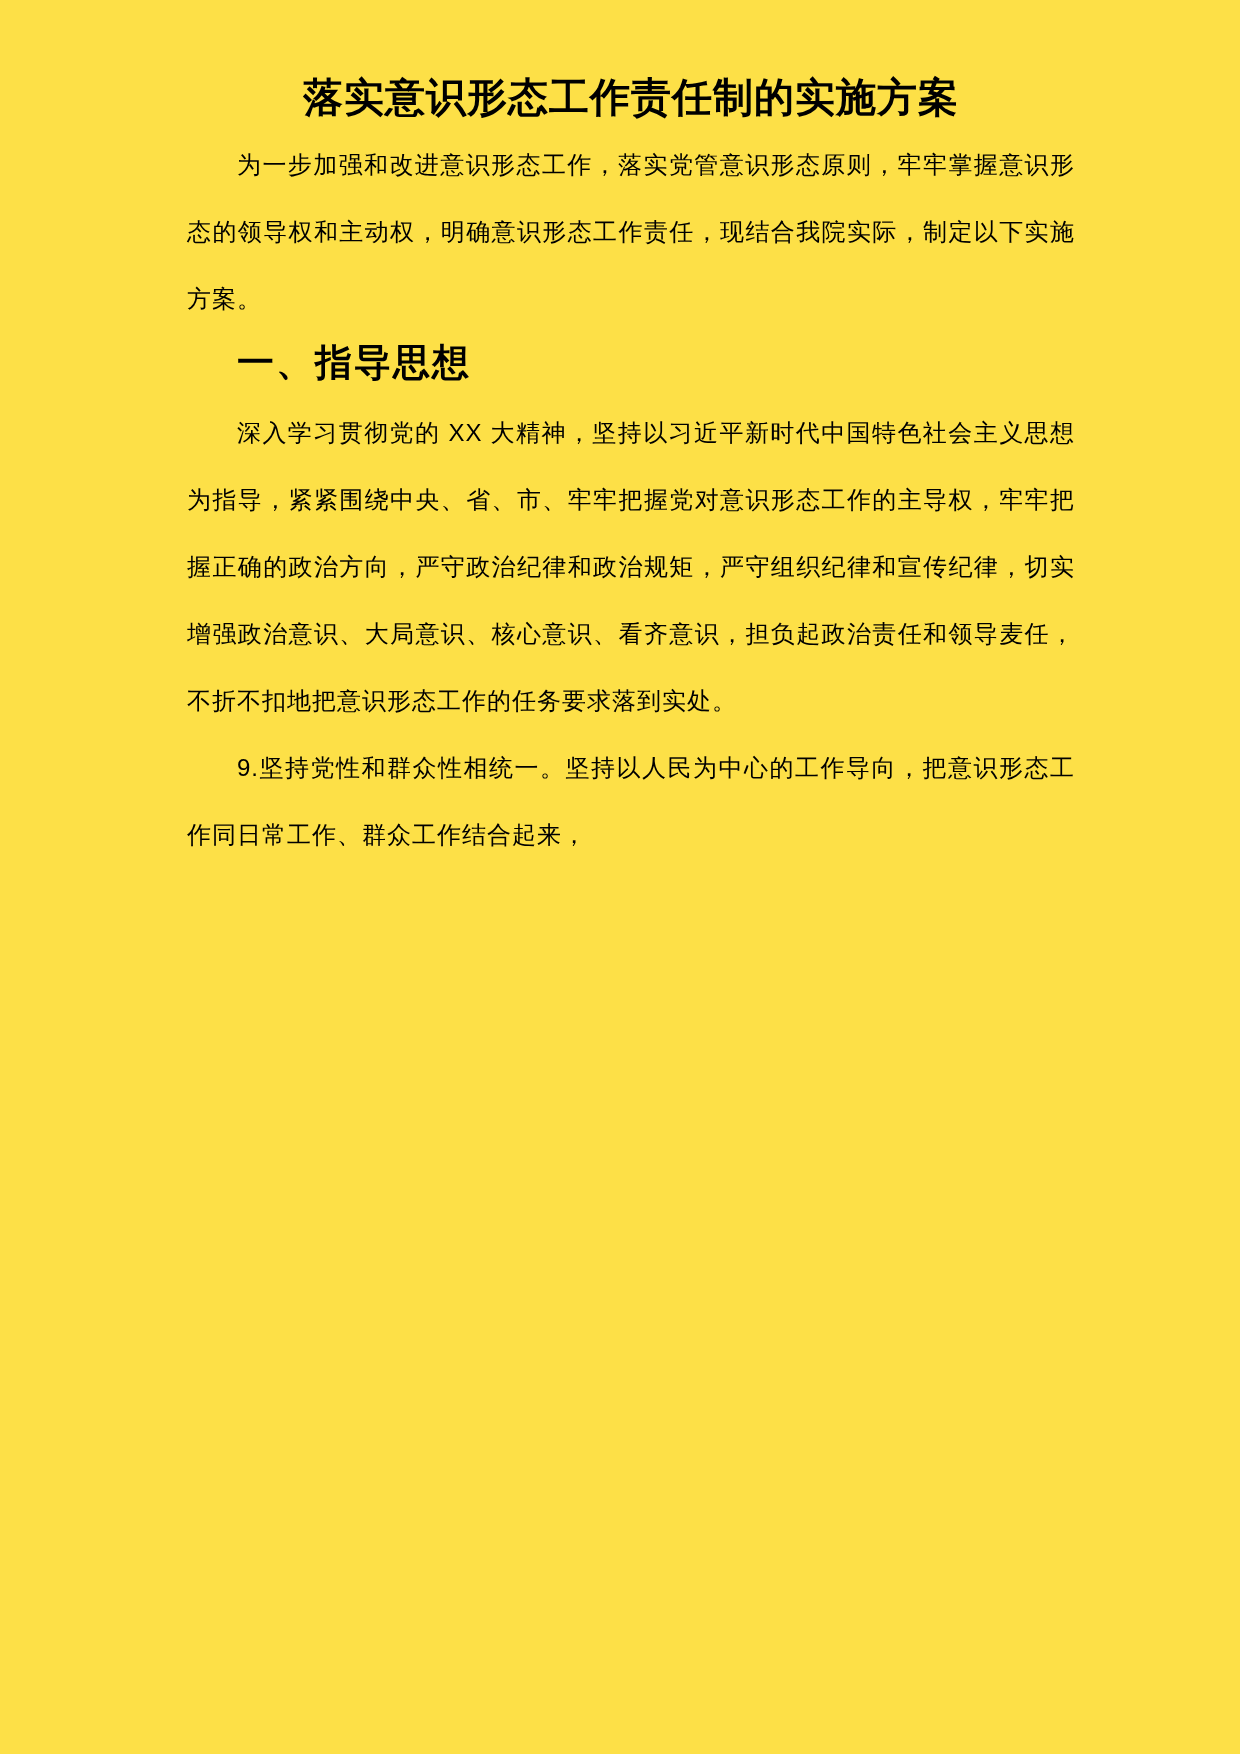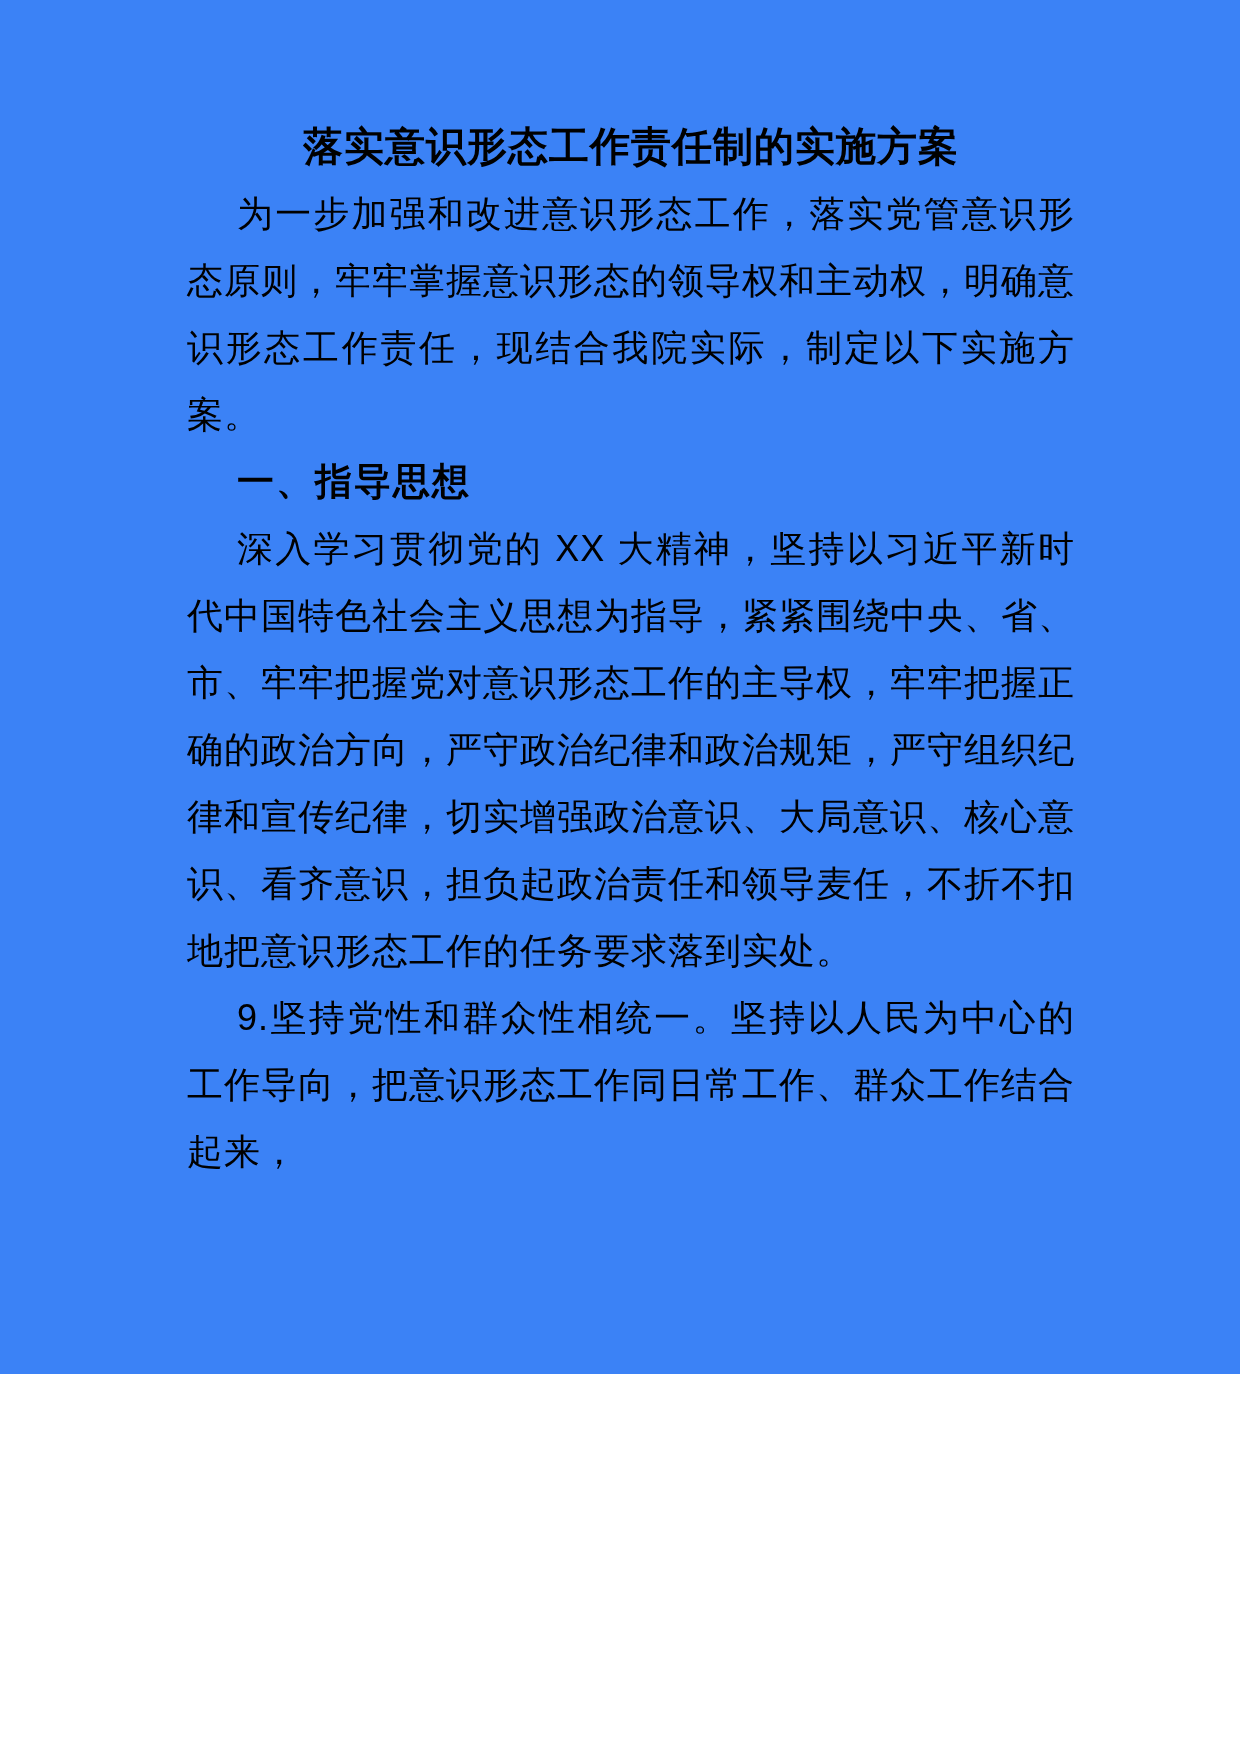--- a/index.html
+++ b/index.html
@@ -3,47 +3,48 @@
 <meta charset="utf-8">
 <style>
   html, body {
     margin: 0;
     padding: 0;
     background: #ffffff;
   }
   .page {
     position: relative;
     width: 1240px;
-    height: 1374px;
-    background: #3b82f6;
+    height: 1754px;
+    background: #fde047;
     box-sizing: border-box;
-    padding: 113px 165px 0 187px;
+    padding: 64px 165px 0 187px;
     font-family: "Liberation Sans", "DejaVu Sans", sans-serif;
     color: #000000;
     overflow: hidden;
   }
   .doc-title {
     margin: 0;
     font-size: 40px;
     font-weight: bold;
     line-height: 67px;
     text-align: center;
     letter-spacing: 1px;
   }
   .doc-heading {
     margin: 0;
     font-size: 37px;
     font-weight: bold;
     line-height: 67px;
     text-indent: 50px;
     letter-spacing: 2px;
+    font-family: Liberation Mono, monospace;
   }
   .doc-para {
     margin: 0;
-    font-size: 36px;
+    font-size: 24px;
     font-weight: normal;
     line-height: 67px;
     text-indent: 50px;
     text-align: justify;
     letter-spacing: 1px;
   }
 </style>
 </head>
 <body>
 

